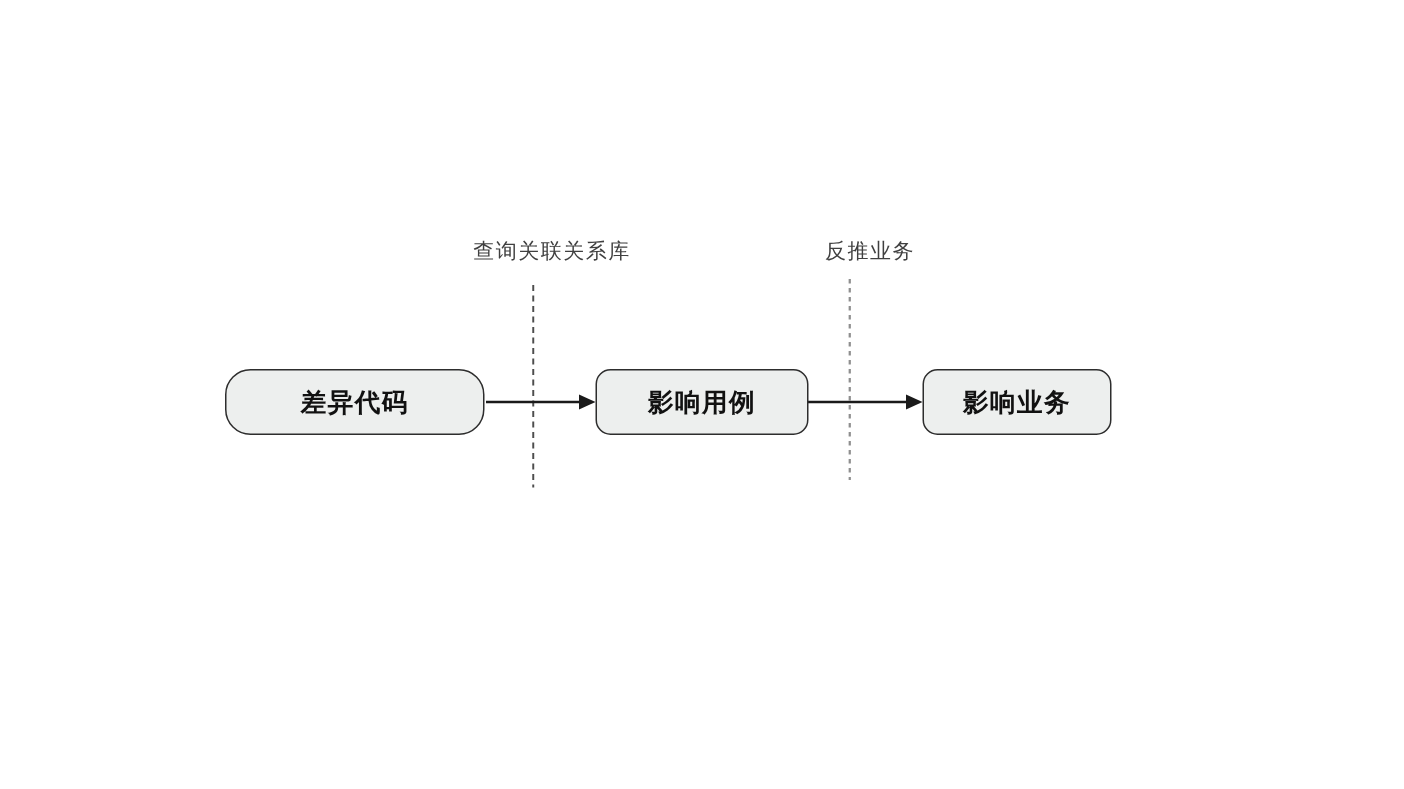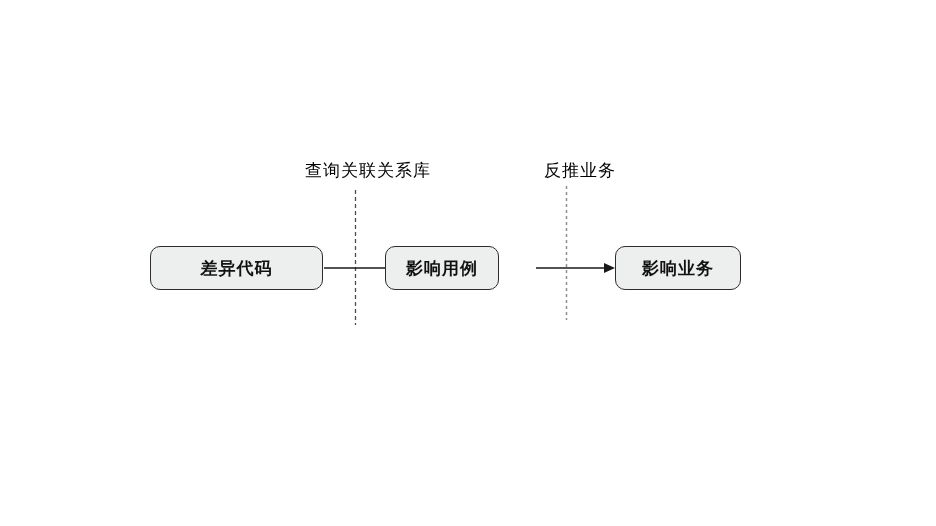--- a/index.html
+++ b/index.html
@@ -35,30 +35,30 @@
     border: 1.6px solid #2d2d2d;
     border-radius: 10px;
     display: flex;
     align-items: center;
     justify-content: center;
     font-size: 17px;
     font-weight: bold;
     color: #111111;
     letter-spacing: 1px;
   }
-  .node-1 { left: 150px; width: 173px; }
-  .node-2 { left: 385px; width: 114px; }
+  .node-1 { left: 150px; width: 173px; border-radius: 17px; }
+  .node-2 { left: 397px; width: 142px; }
   .node-3 { left: 615px; width: 126px; }
   .phase-label {
     position: absolute;
     top: 159px;
     transform: translateX(-50%);
-    font-size: 17px;
+    font-size: 14px;
     font-weight: normal;
-    color: #000000;
+    color: #404040;
     white-space: nowrap;
     letter-spacing: 1px;
   }
   .phase-label-1 { left: 368px; }
   .phase-label-2 { left: 580px; }
   .divider-1 { stroke: #4d4d4d; stroke-width: 1.3; stroke-dasharray: 4 3; }
   .divider-2 { stroke: #8f8f8f; stroke-width: 1.5; stroke-dasharray: 3 3; }
   .arrow-line { stroke: #1a1a1a; stroke-width: 1.7; }
   .arrow-head { fill: #1a1a1a; }
 </style>

